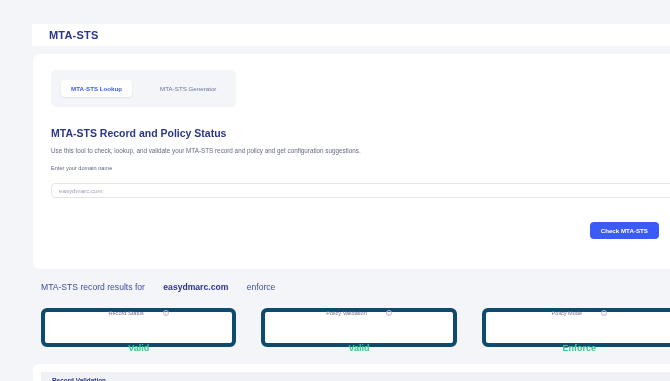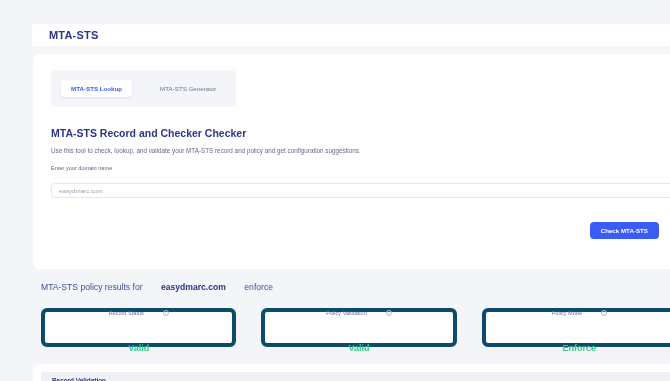--- a/index.html
+++ b/index.html
@@ -219,34 +219,34 @@
     <div class="topbar-title">MTA-STS</div>
   </div>
 
   <div class="card lookup-card">
 
     <div class="tabs">
       <div class="tab active">MTA-STS Lookup</div>
       <div class="tab">MTA-STS Generator</div>
     </div>
 
-    <div class="section-title">MTA-STS Record and Checker Checker</div>
+    <div class="section-title">MTA-STS Record and Policy Status</div>
     <div class="section-sub">Use this tool to check, lookup, and validate your MTA-STS record and policy and get configuration suggestions.</div>
 
     <div class="field-label">Enter your domain name</div>
     <input class="text-input" type="text" value="easydmarc.com" style="">
     
 
     <div class="btn-row">
       <button class="btn-primary">Check MTA-STS</button>
     </div>
   </div>
 
   <div class="results-heading">
-    <span>MTA-STS policy results for </span><b>easydmarc.com</b><span> enforce</span>
+    <span>MTA-STS record results for </span><b>easydmarc.com</b><span> enforce</span>
   </div>
 
   <div class="stat-row">
     <div class="stat-card">
       <div class="stat-label">
         <span>Record Status</span>
         <span class="info-icon">i</span>
       </div>
       <div class="stat-value">Valid</div>
     </div>

